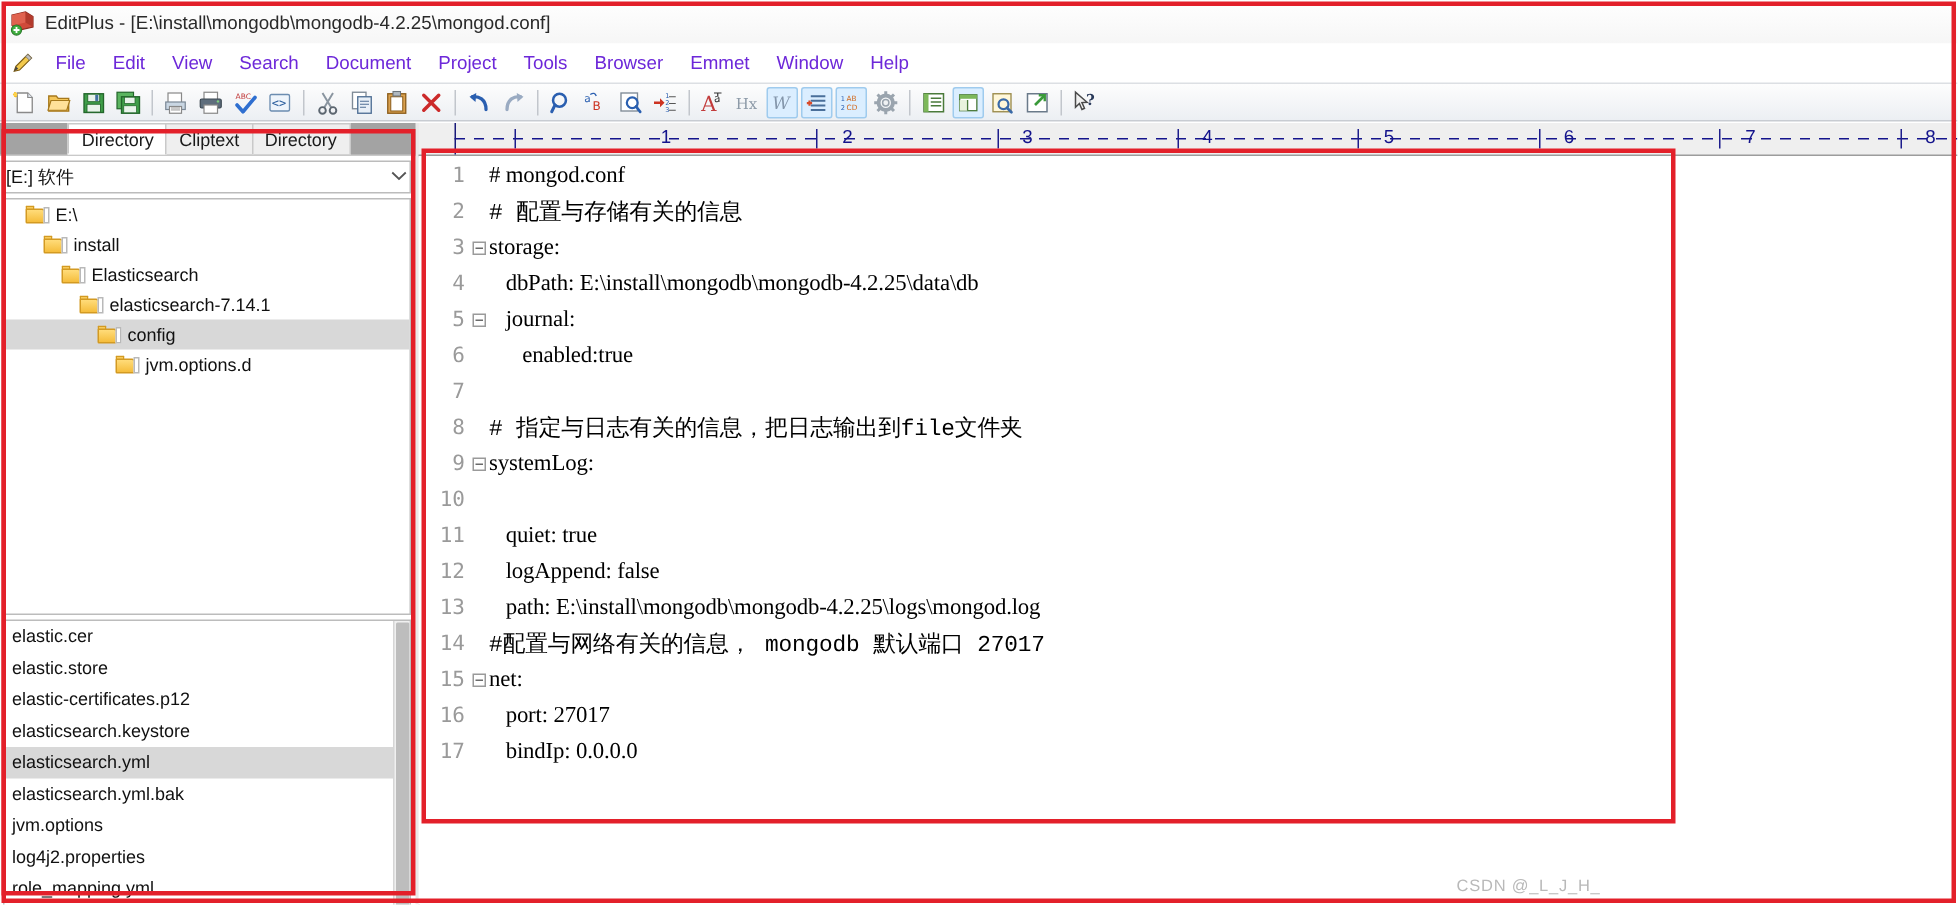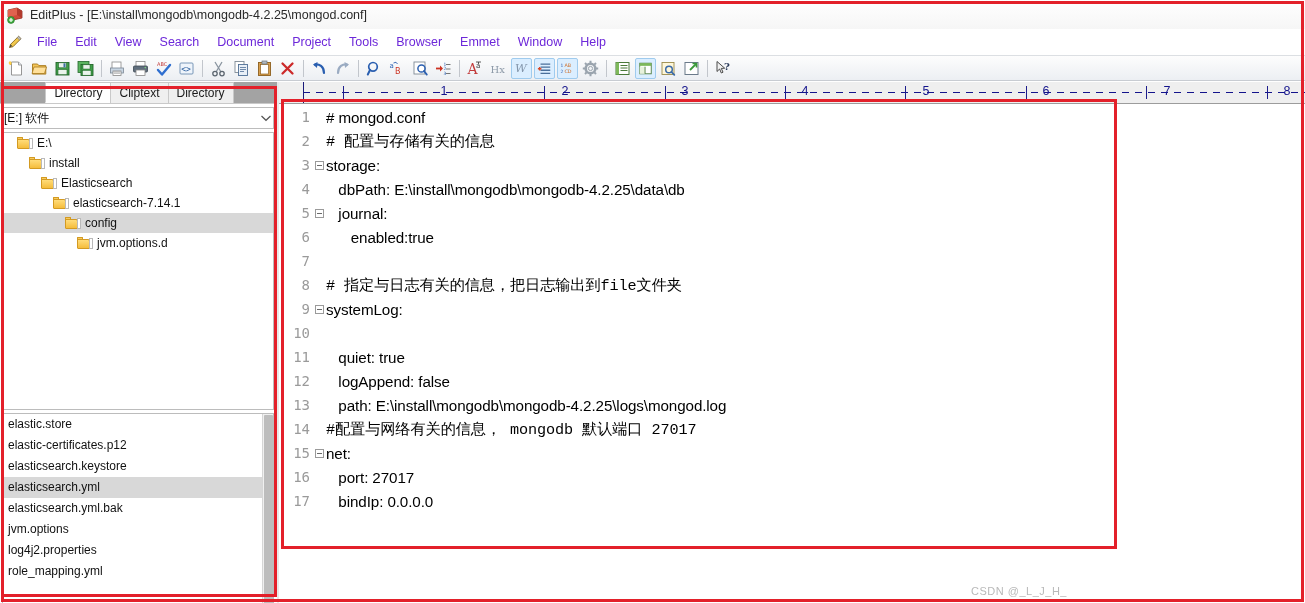--- a/index.html
+++ b/index.html
@@ -155,21 +155,21 @@
   }
   .foldcell { width: 13px; flex: 0 0 auto; display:flex; align-items:center; justify-content:center; }
   .foldbox {
     width: 9px; height: 9px; border: 1px solid #9a9a9a; background: #fff;
     position: relative;
   }
   .foldbox::before {
     content: ""; position: absolute; left: 1px; top: 3px; width: 5px; height: 1px; background: #6a6a6a;
   }
   .codetext {
-    font-family: Liberation Sans, sans-serif;
+    font-family: Liberation Serif, serif;
     font-size: 15.2px; color: #000000; white-space: pre;
     letter-spacing: -0.1px;
   }
   .codetext.cjk { font-family: Liberation Mono, monospace; }
 
   
   .ann {
     position: absolute; border: 3px solid #e3202a; pointer-events: none;
   }
   .ann-outer { left: 1px; top: 1px; width: 1303px; height: 601px; border-width: 3px; }
@@ -501,20 +501,21 @@
         <span class="folder-ico">
             <i class="t"></i>
             <i class="b"></i>
             <i class="p"></i>
           </span>
         <span>jvm.options.d</span>
       </div>
     </div>
 
     <div class="filebox">
+      <div class="file-row">elastic.cer</div>
       <div class="file-row">elastic.store</div>
       <div class="file-row">elastic-certificates.p12</div>
       <div class="file-row">elasticsearch.keystore</div>
       <div class="file-row selected">elasticsearch.yml</div>
       <div class="file-row">elasticsearch.yml.bak</div>
       <div class="file-row">jvm.options</div>
       <div class="file-row">log4j2.properties</div>
       <div class="file-row">role_mapping.yml</div>
 
       <div class="file-scroll">

